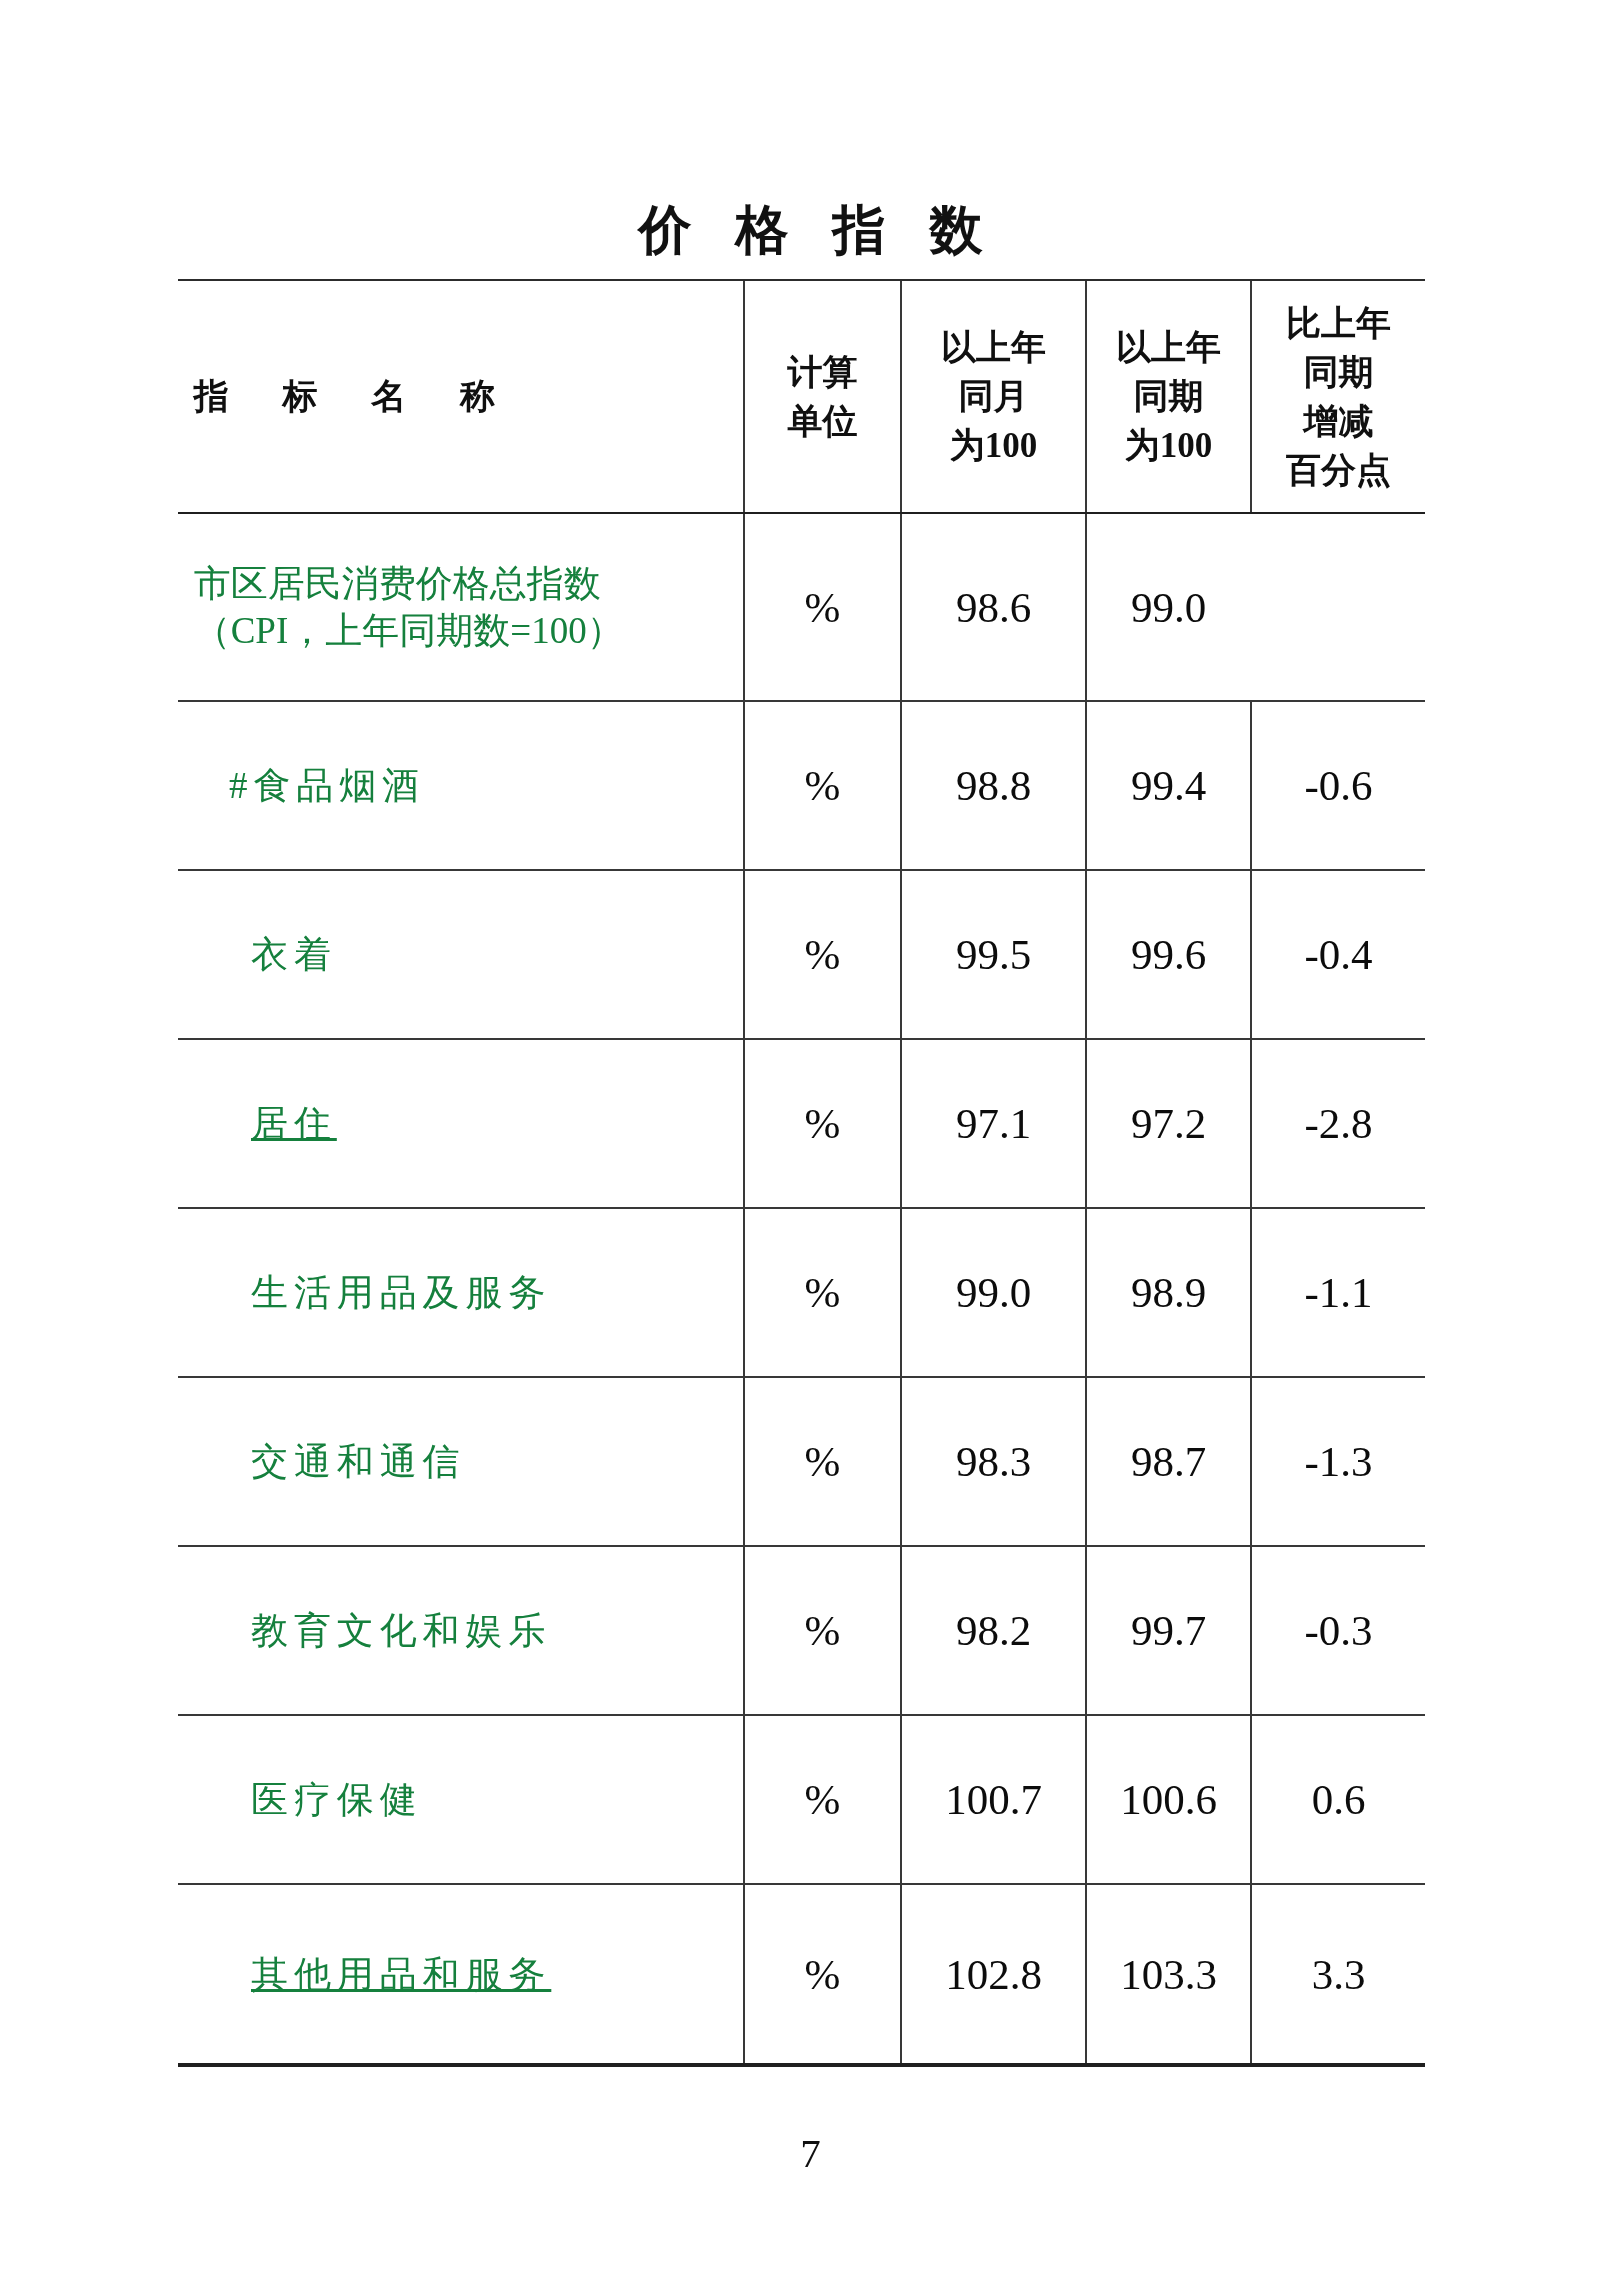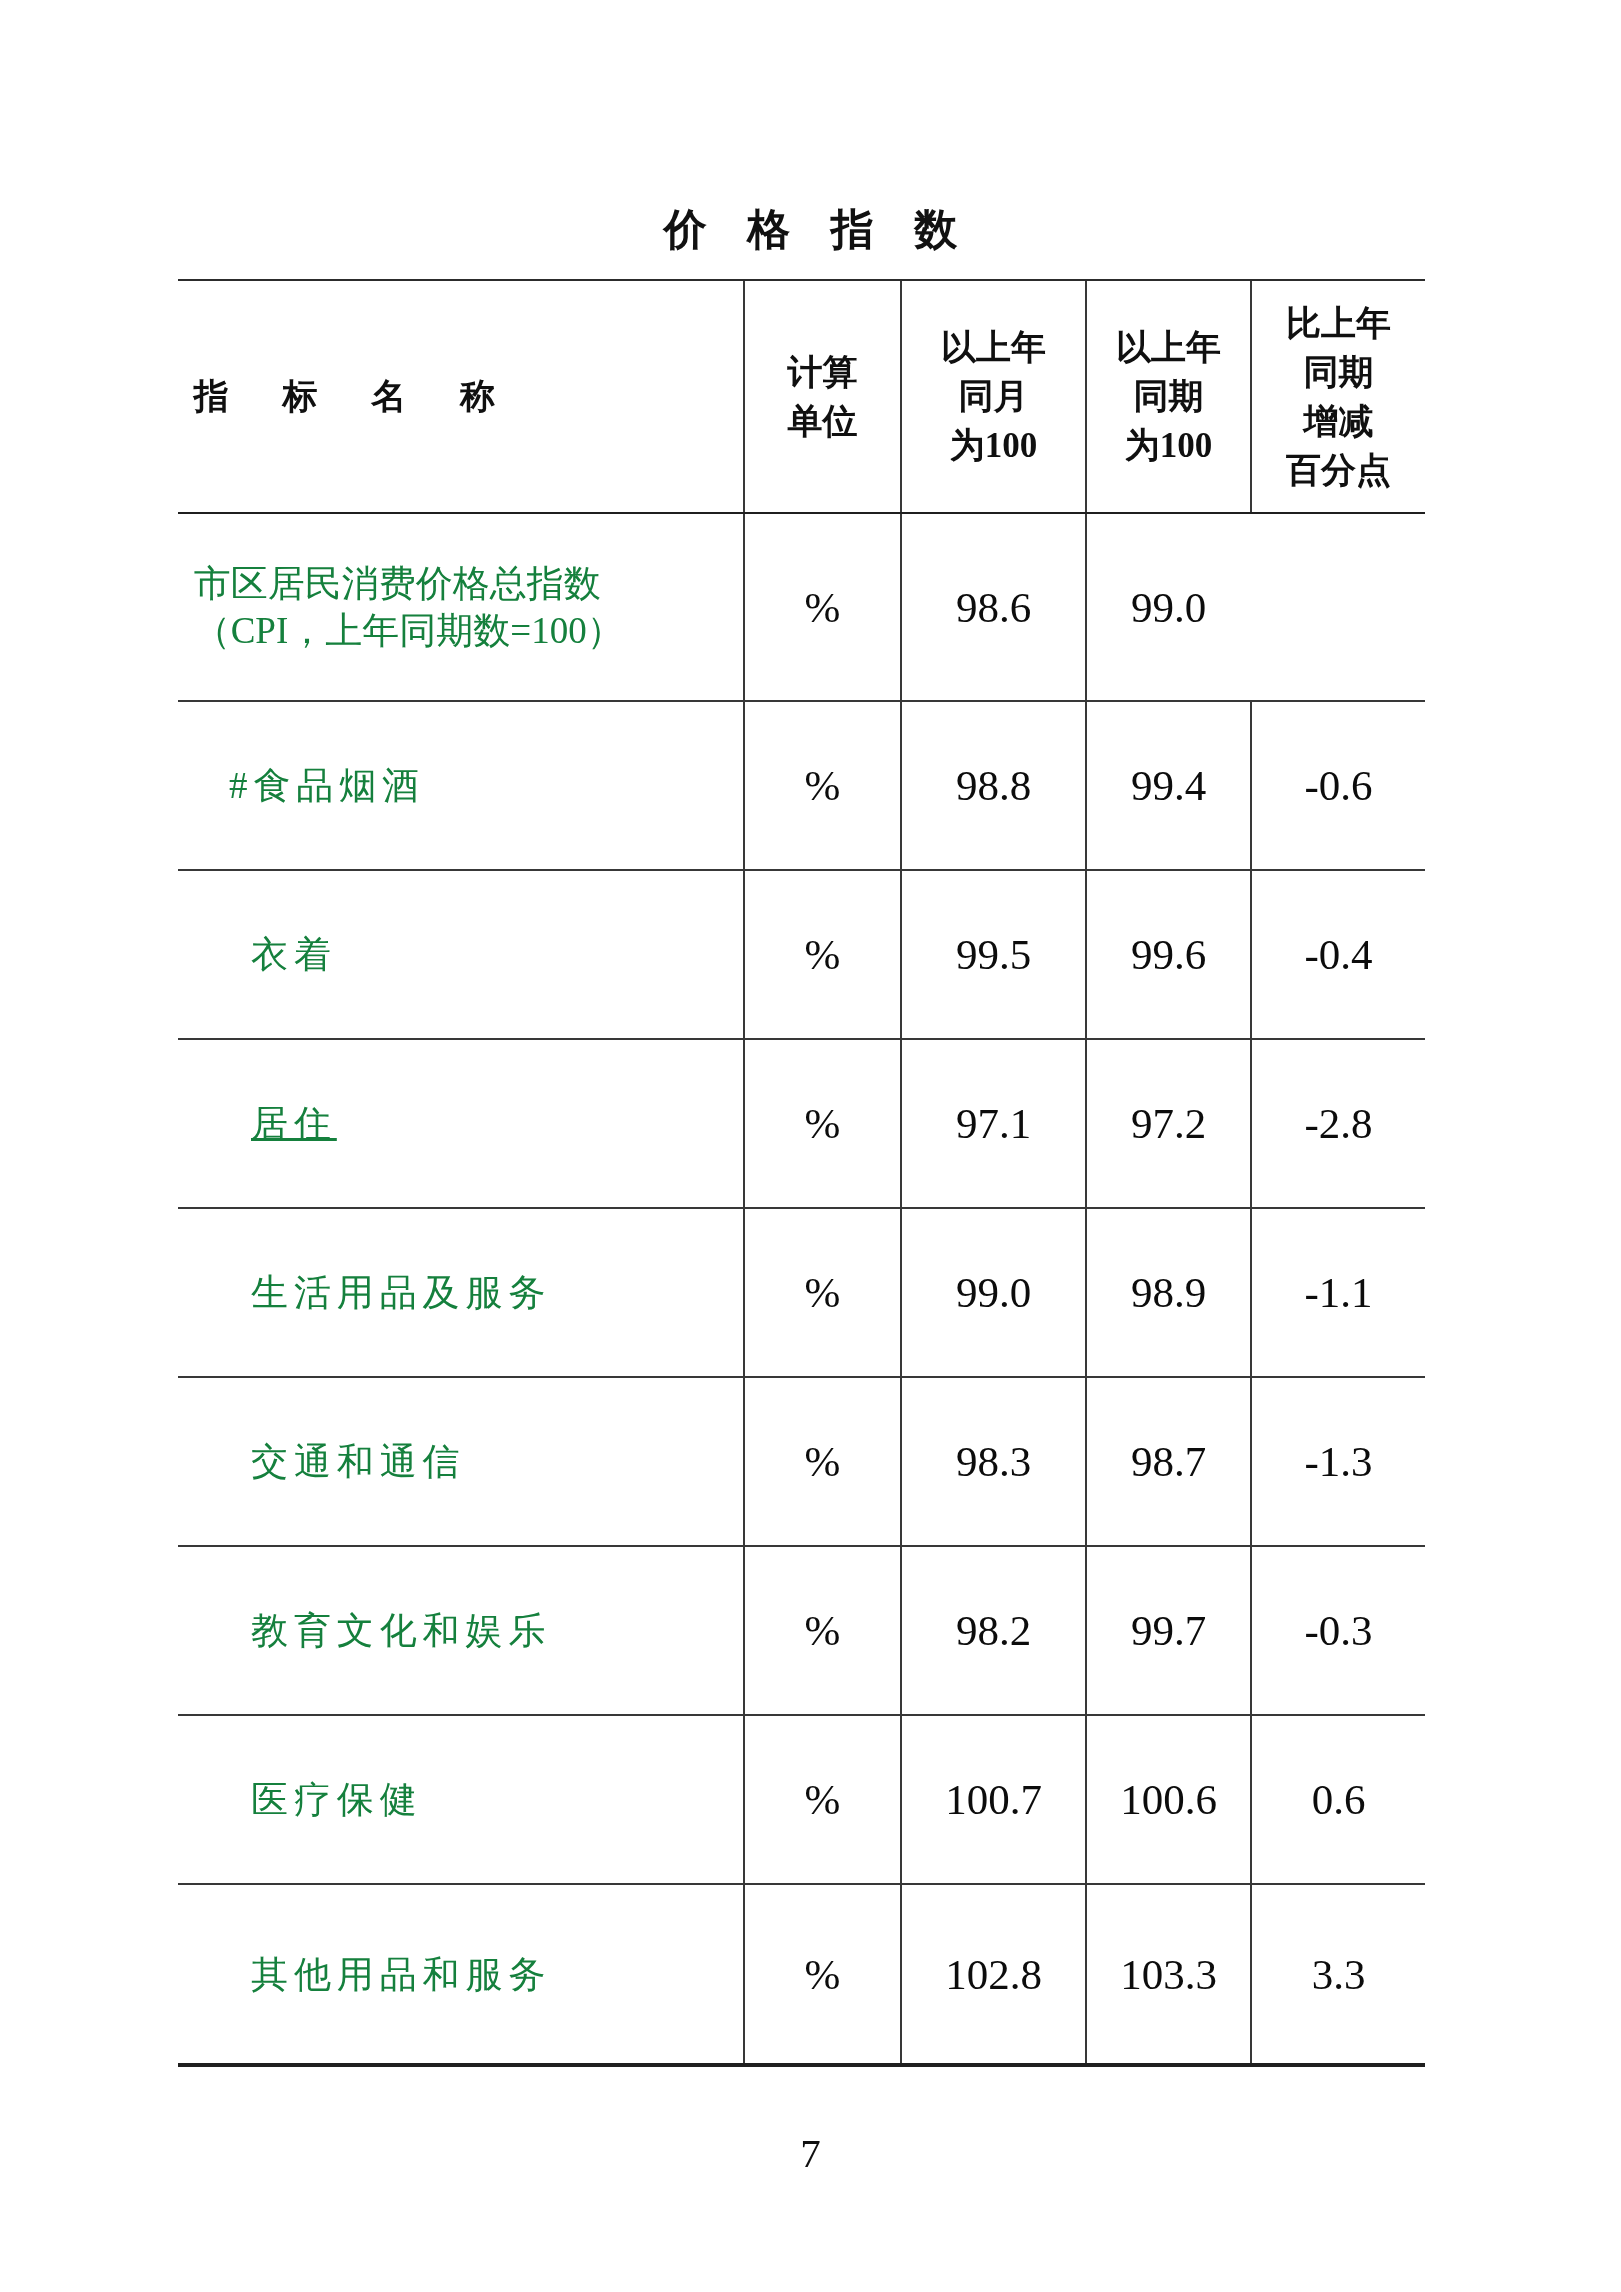--- a/index.html
+++ b/index.html
@@ -17,21 +17,21 @@
     overflow: hidden;
   }
   .doc-title {
     position: absolute;
     top: 194px;
     left: 0;
     right: 0;
     text-align: center;
     font-family: "DejaVu Sans", "Liberation Sans", sans-serif;
     font-weight: bold;
-    font-size: 43px;
+    font-size: 53px;
     line-height: 71px;
     word-spacing: 25.5px;
     color: #111111;
     white-space: nowrap;
   }
   .price-table {
     position: absolute;
     left: 178px;
     top: 279px;
     width: 1247px;
@@ -181,21 +181,21 @@
 
   <div class="tr">
     <div class="td td-label" style="padding-left: 73px; letter-spacing: 5.9px;">医疗保健</div>
     <div class="td td-unit col-sep">%</div>
     <div class="td td-num col-sep">100.7</div>
     <div class="td td-num col-sep">100.6</div>
     <div class="td td-num col-sep">0.6</div>
   </div>
 
   <div class="tr">
-    <div class="td td-label" style="padding-left: 73px; letter-spacing: 5.9px;">其他用品和服务</div>
+    <div class="td td-label" style="padding-left: 73px; letter-spacing: 5.9px; text-decoration: underline;">其他用品和服务</div>
     <div class="td td-unit col-sep">%</div>
     <div class="td td-num col-sep">102.8</div>
     <div class="td td-num col-sep">103.3</div>
     <div class="td td-num col-sep">3.3</div>
   </div>
 </div>
   </div>
 
   <div class="page-number">7</div>
 

